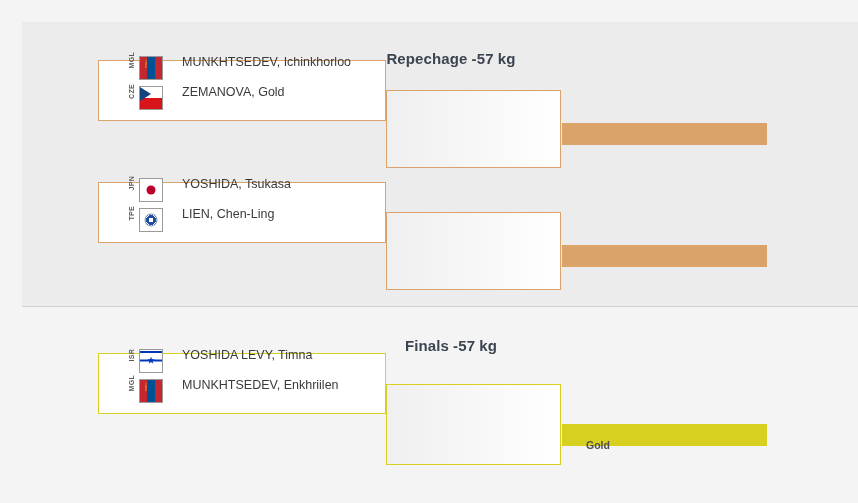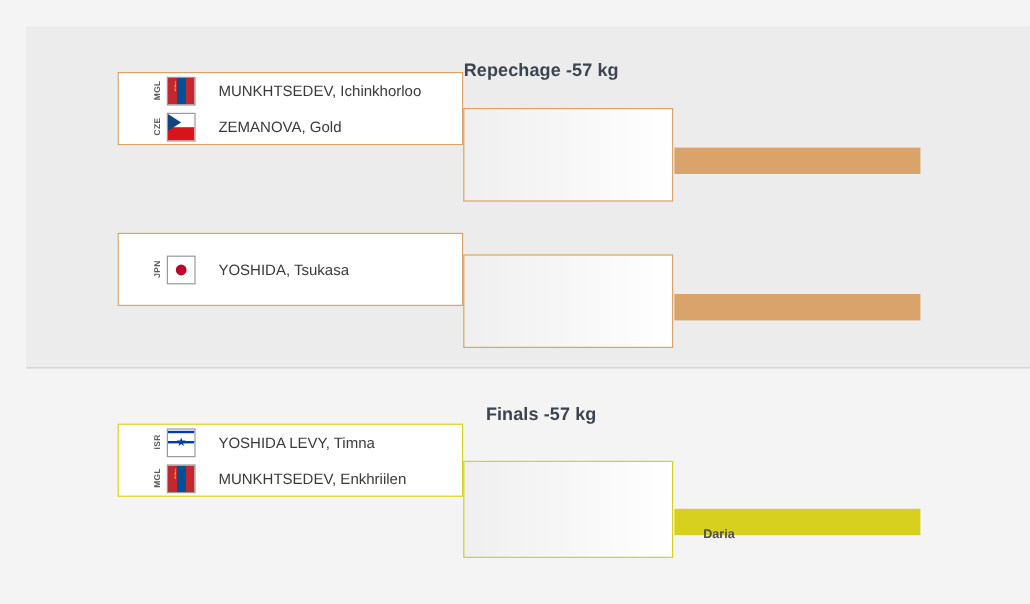--- a/index.html
+++ b/index.html
@@ -57,21 +57,21 @@
     background: #ffffff;
     border: 1px solid #d9a36a;
     display: flex;
     flex-direction: column;
     justify-content: center;
   }
   .match-box.gold-border { border-color: #d8d01f; }
 
   .competitor {
     display: flex;
-    align-items: center;
+    align-items: flex-end;
     height: 30px;
     padding-left: 6px;
   }
 
   .country-code {
     font-size: 7px;
     font-weight: bold;
     color: #5a5a5a;
     writing-mode: vertical-rl;
     transform: rotate(180deg);
@@ -196,26 +196,31 @@
         <span class="flag flag-mgl"></span>
         <span class="athlete-name">MUNKHTSEDEV, Ichinkhorloo</span>
       </div>
       <div class="competitor">
         <span class="country-code">CZE</span>
         <span class="flag flag-cze"></span>
         <span class="athlete-name">ZEMANOVA, Gold</span>
       </div>
     </div>
 
-    <div class="match-box" style="left:76px; top:172px;">
+    <div class="match-box" style="left:76px; top:160px;">
       <div class="competitor">
         <span class="country-code">JPN</span>
         <span class="flag flag-jpn"></span>
         <span class="athlete-name">YOSHIDA, Tsukasa</span>
       </div>
+      <div class="competitor">
+        <span class="country-code">TPE</span>
+        <span class="flag flag-tpe"></span>
+        <span class="athlete-name">LIEN, Chen-Ling</span>
+      </div>
     </div>
 
     <div class="round2-box orange" style="left:364px; top:68px; height:78px;"></div>
     <div class="round2-box orange" style="left:364px; top:190px; height:78px;"></div>
 
     <div class="out-line orange" style="left:540px; top:101px; width:205px;"></div>
     <div class="out-line orange" style="left:540px; top:223px; width:205px;"></div>
   </div>
 
   <div class="section section-finals">
@@ -232,16 +237,16 @@
         <span class="country-code">MGL</span>
         <span class="flag flag-mgl"></span>
         <span class="athlete-name">MUNKHTSEDEV, Enkhriilen</span>
       </div>
     </div>
 
 
     <div class="round2-box gold" style="left:364px; top:76px; height:81px;"></div>
 
     <div class="out-line gold" style="left:540px; top:116px; width:205px;"></div>
-    <div class="medal-label" style="left:553px; top:120px;">Daria</div>
+    <div class="medal-label" style="left:553px; top:120px;">Gold</div>
   </div>
 
 </div>
 
 </body></html>

